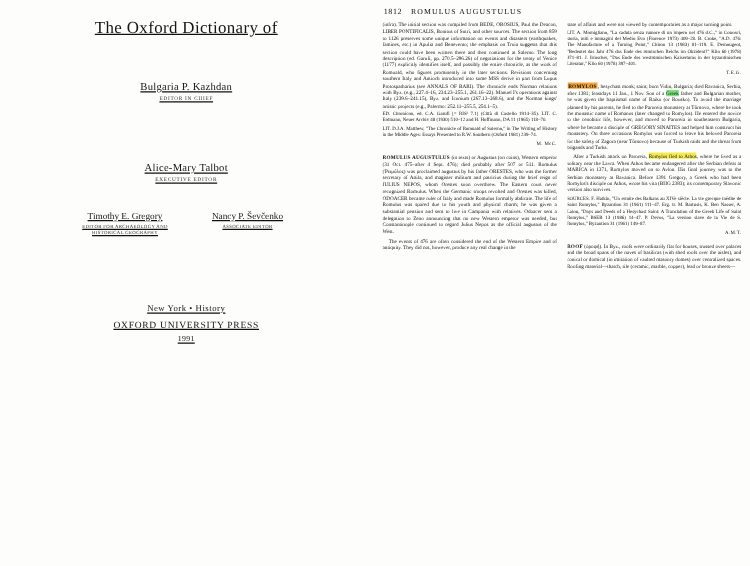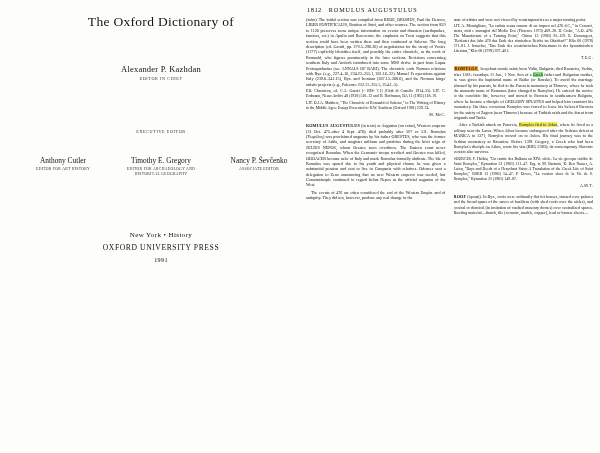--- a/index.html
+++ b/index.html
@@ -17,24 +17,25 @@
   .page {
     position: relative;
     width: 600px;
     height: 453px;
     background: #fdfdfb;
   }
 
   
   .left-page {
     position: absolute;
-    left: 12px; top: 0;
+    left: 0; top: 0;
     width: 298px; height: 400px;
     padding: 0;
     box-sizing: border-box;
+    text-decoration: underline;
   }
   .title-line {
     text-align: center;
     font-family: "Liberation Serif", serif;
   }
   .title-the {
     margin-top: 14px;
     font-size: 13.5px;
     letter-spacing: 0.3px;
     color: #151515;
@@ -177,35 +178,32 @@
 </style>
 </head>
 <body>
 
 <div class="page">
 
   <div class="left-page">
     <div class="title-line title-the">The Oxford Dictionary of</div>
 
     <div class="ed-block">
-      <div class="title-line ed-name">Alexander P. Kazhdan</div>
+      <div class="title-line ed-name">Bulgaria P. Kazhdan</div>
       <div class="title-line ed-role">EDITOR IN CHIEF</div>
     </div>
 
     <div class="ed-gap"></div>
 
     <div class="ed-block">
+      <div class="title-line ed-name">Alice-Mary Talbot</div>
       <div class="title-line ed-role">EXECUTIVE EDITOR</div>
     </div>
 
     <div class="assoc-row">
-      <div class="assoc-col">
-        <div class="assoc-name">Anthony Cutler</div>
-        <div class="assoc-role">EDITOR FOR ART HISTORY</div>
-      </div>
       <div class="assoc-col">
         <div class="assoc-name">Timothy E. Gregory</div>
         <div class="assoc-role">EDITOR FOR ARCHAEOLOGY AND HISTORICAL GEOGRAPHY</div>
       </div>
       <div class="assoc-col">
         <div class="assoc-name">Nancy P. Ševčenko</div>
         <div class="assoc-role">ASSOCIATE EDITOR</div>
       </div>
     </div>
 

